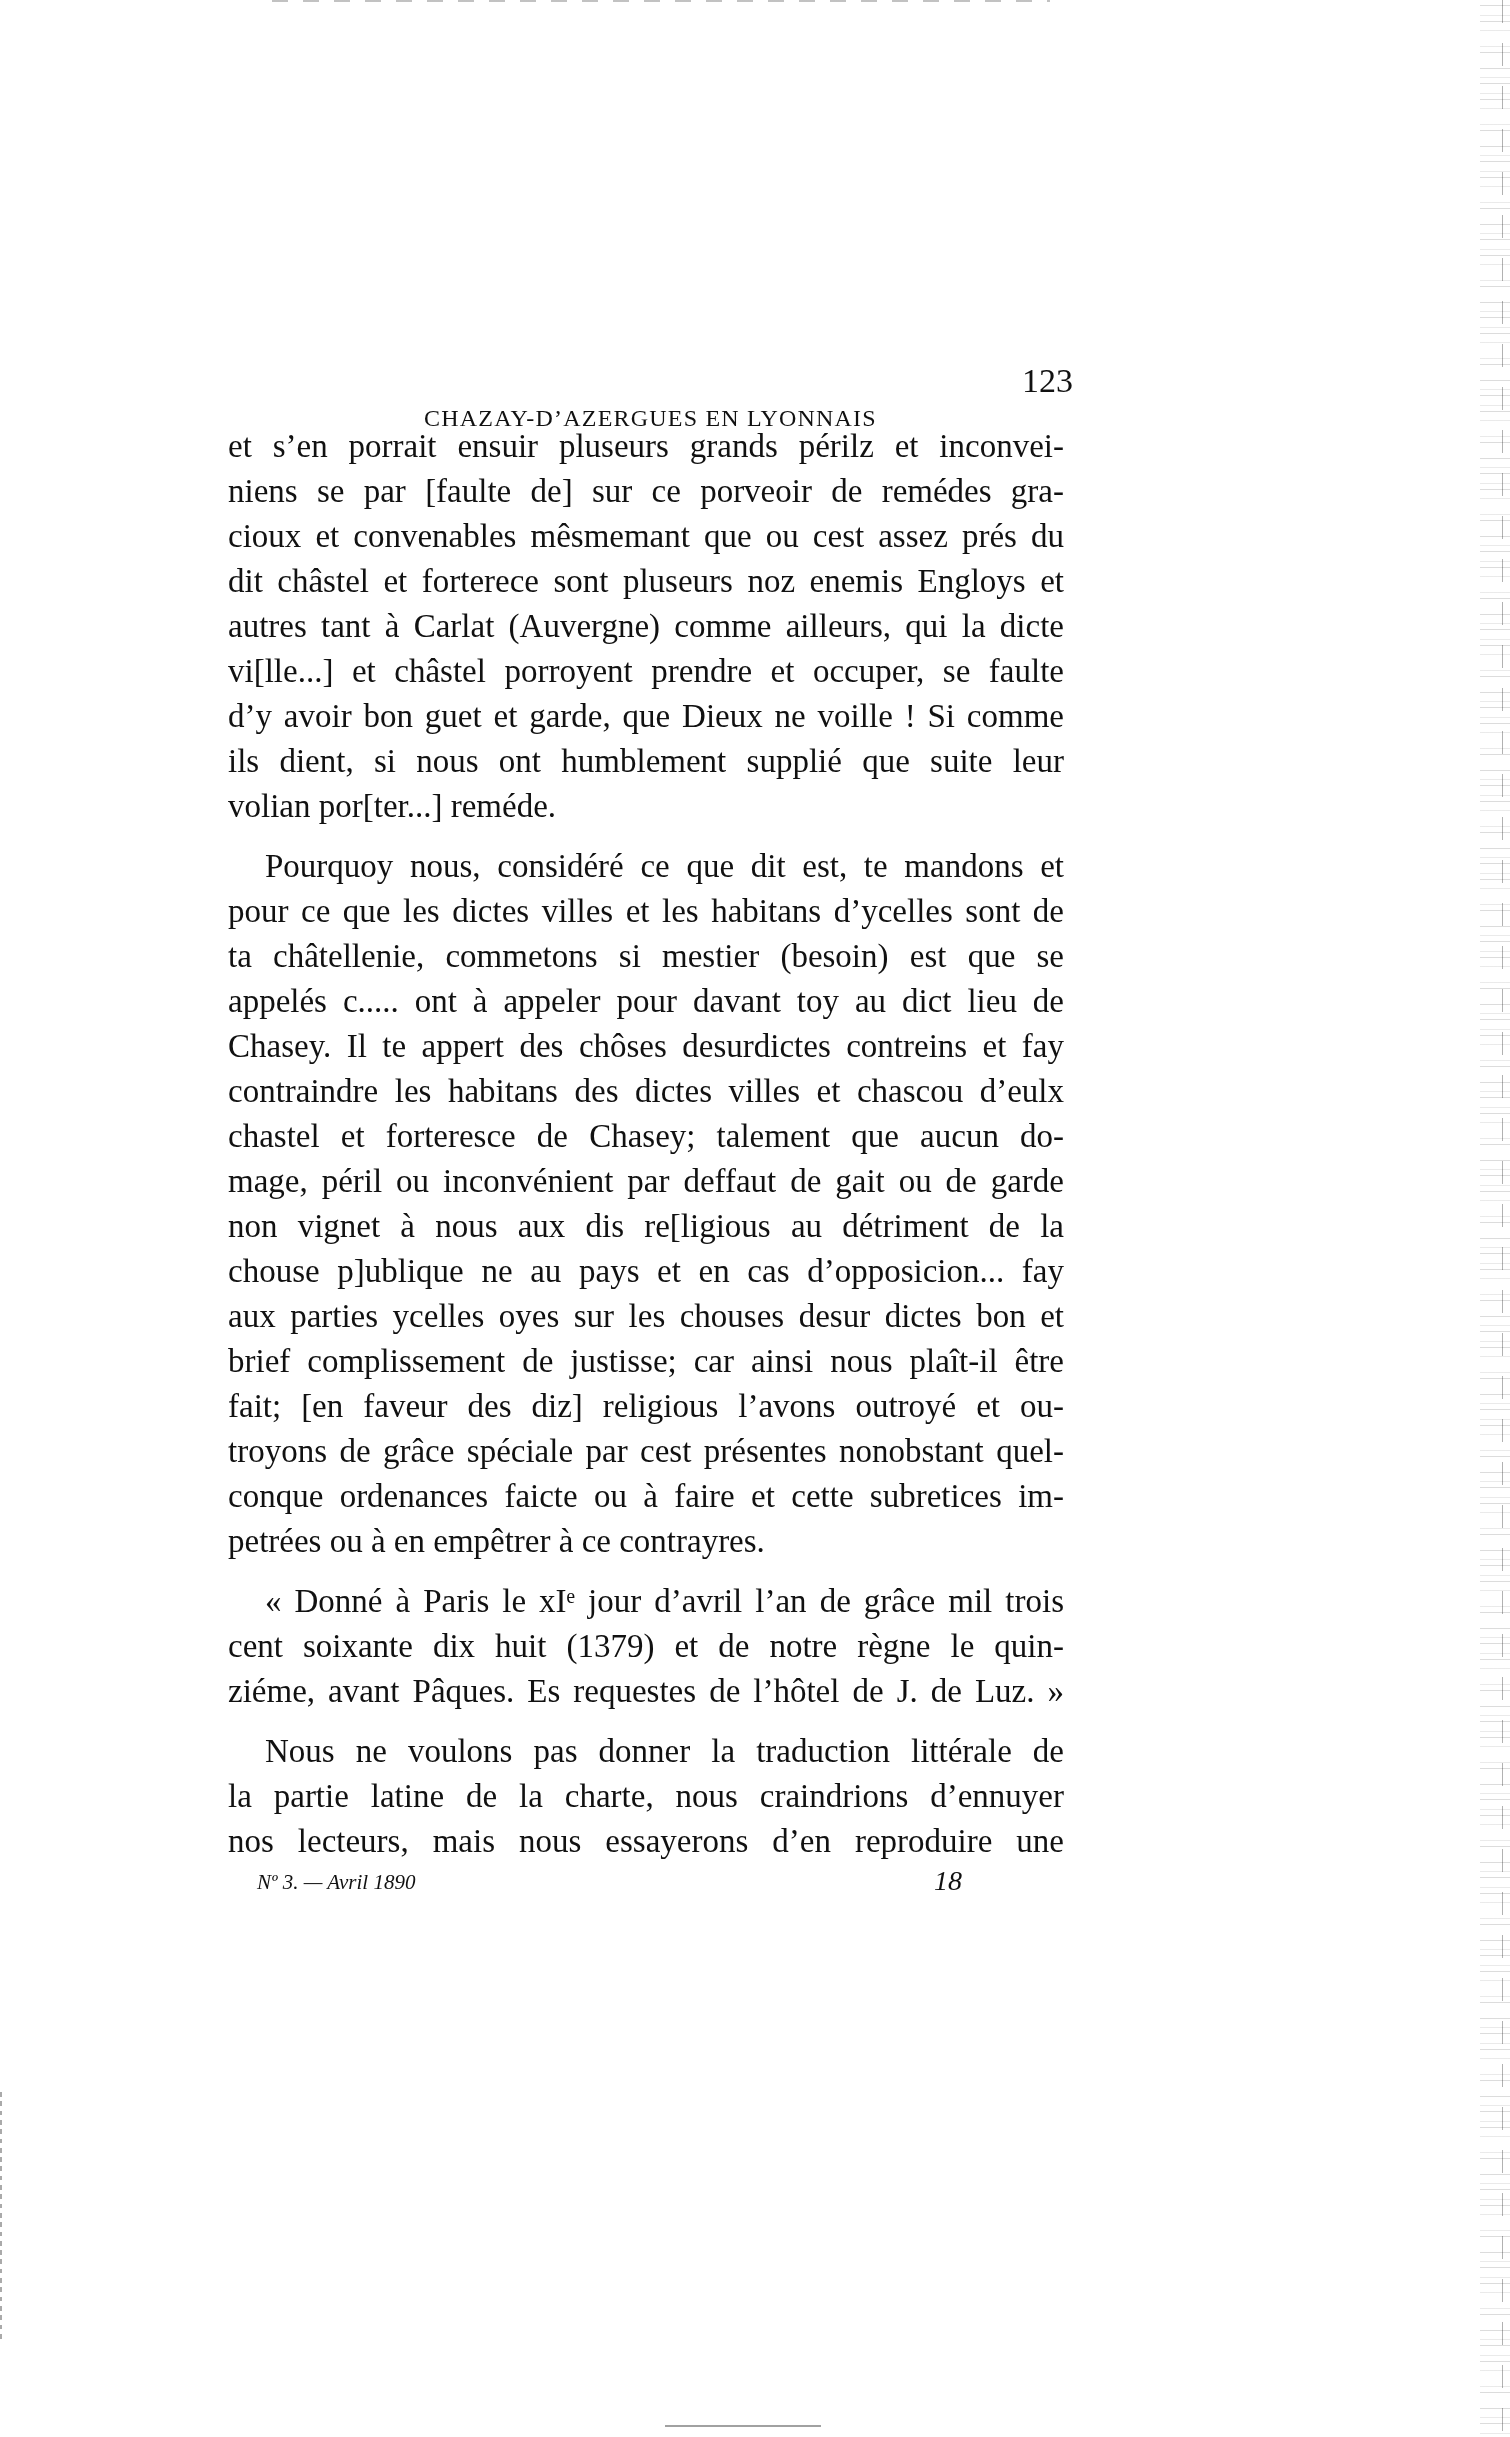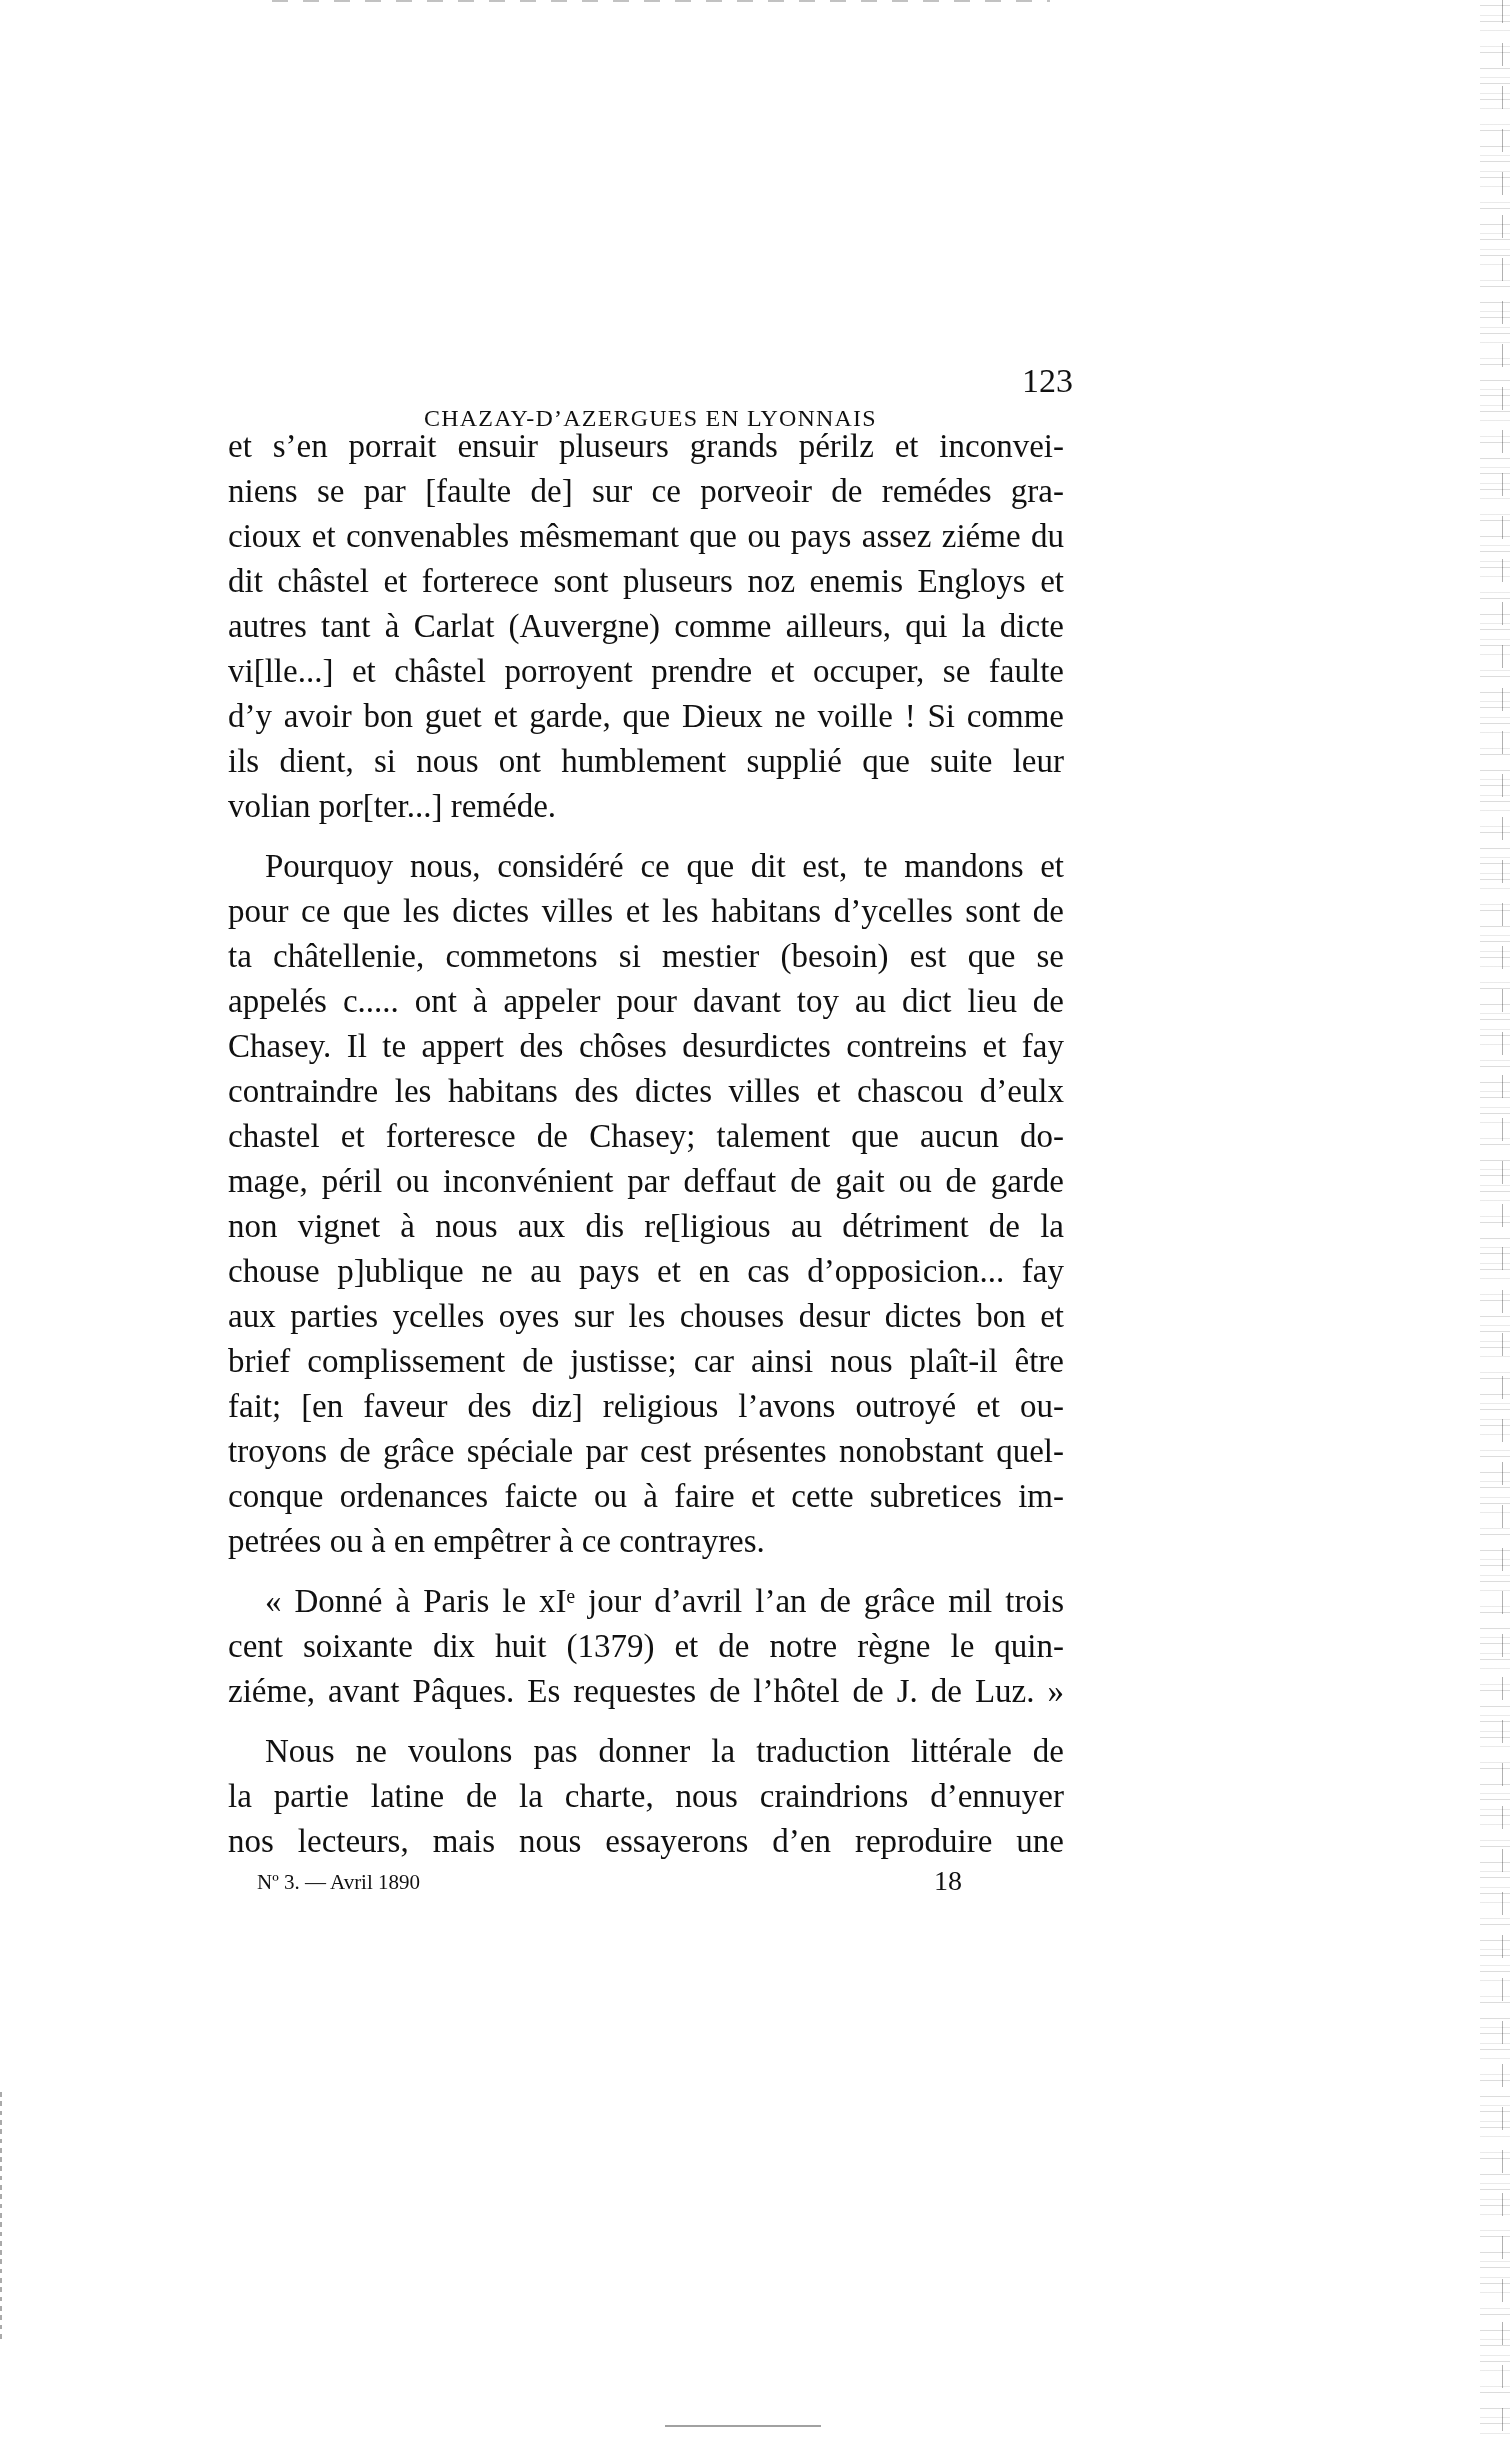--- a/index.html
+++ b/index.html
@@ -5,21 +5,21 @@
   html, body { margin: 0; padding: 0; background: #ffffff; }
   body { width: 1511px; height: 2438px; position: relative; overflow: hidden; font-family: "Liberation Serif", "DejaVu Serif", serif; color: #111; }
   .page { position: absolute; left: 0; top: 0; width: 1511px; height: 2438px; background: #fff; }
   .header { position: absolute; left: 424px; top: 362px; width: 649px; height: 39px; }
   .running-title { position: absolute; left: 0; top: 4.7px; font-size: 24px; letter-spacing: 1.2px; font-variant: small-caps; text-transform: uppercase; margin-top: 38px; }
   .page-number { position: absolute; right: 0; top: 0; font-size: 34px; }
   .body { position: absolute; left: 228px; top: 424px; width: 836px; }
   .line { display: block; height: 45px; line-height: 45px; font-size: 33px; white-space: nowrap; text-align: justify; text-align-last: justify; }
   .line.last { text-align-last: left; }
   .line.indent { padding-left: 37px; margin-top: 15px; }
-  .footer { position: absolute; left: 257px; top: 1865px; width: 700px; height: 39px; }
+  .footer { position: absolute; left: 257px; top: 1865px; width: 700px; height: 39px; font-style: italic; }
   .issue { position: absolute; left: 0; top: 4.7px; font-size: 21px; }
   .sig { position: absolute; left: 677px; top: 0; font-size: 28px; }
   .edge-noise { position: absolute; right: 0; top: 0; width: 31px; height: 2438px;
     background-image: repeating-linear-gradient(180deg, transparent 0 5.4px, rgba(0,0,0,0.25) 5.4px 6.2px, transparent 6.2px 14.8px, rgba(0,0,0,0.15) 14.8px 15.6px);
     opacity: 0.55; }
   .edge-noise2 { position: absolute; right: 7.8px; top: 0; width: 1.6px; height: 2438px; background: repeating-linear-gradient(180deg, #222 0 23px, transparent 23px 43px); opacity: 0.35; }
   .left-edge { position: absolute; left: 0; top: 2092px; width: 1.6px; height: 249px; background: repeating-linear-gradient(180deg, #555 0 4.7px, transparent 4.7px 9.3px); opacity: 0.5; }
   .bottom-rule { position: absolute; left: 665px; top: 2425px; width: 156px; height: 1.6px; background: #444; opacity: 0.5; }
   .top-rule { position: absolute; left: 272px; top: 0; width: 778px; height: 1.6px; background: repeating-linear-gradient(90deg, #666 0 15.6px, transparent 15.6px 31px); opacity: 0.4; }
 </style>
@@ -34,21 +34,21 @@
   <div class="bottom-rule"></div>
 
   <div class="header">
     <span class="running-title">CHAZAY-D’AZERGUES EN LYONNAIS</span>
     <span class="page-number">123</span>
   </div>
 
   <div class="body">
     <span class="line">et s’en porrait ensuir pluseurs grands périlz et inconvei-</span>
     <span class="line">niens se par [faulte de] sur ce porveoir de remédes gra-</span>
-    <span class="line">cioux et convenables mêsmemant que ou pays assez ziéme du</span>
+    <span class="line">cioux et convenables mêsmemant que ou cest assez prés du</span>
     <span class="line">dit châstel et forterece sont pluseurs noz enemis Engloys et</span>
     <span class="line">autres tant à Carlat (Auvergne) comme ailleurs, qui la dicte</span>
     <span class="line">vi[lle...] et châstel porroyent prendre et occuper, se faulte</span>
     <span class="line">d’y avoir bon guet et garde, que Dieux ne voille ! Si comme</span>
     <span class="line">ils dient, si nous ont humblement supplié que suite leur</span>
     <span class="line last">volian por[ter...] reméde.</span>
     <span class="line indent">Pourquoy nous, considéré ce que dit est, te mandons et</span>
     <span class="line">pour ce que les dictes villes et les habitans d’ycelles sont de</span>
     <span class="line">ta châtellenie, commetons si mestier (besoin) est que se</span>
     <span class="line">appelés c..... ont à appeler pour davant toy au dict lieu de</span>

